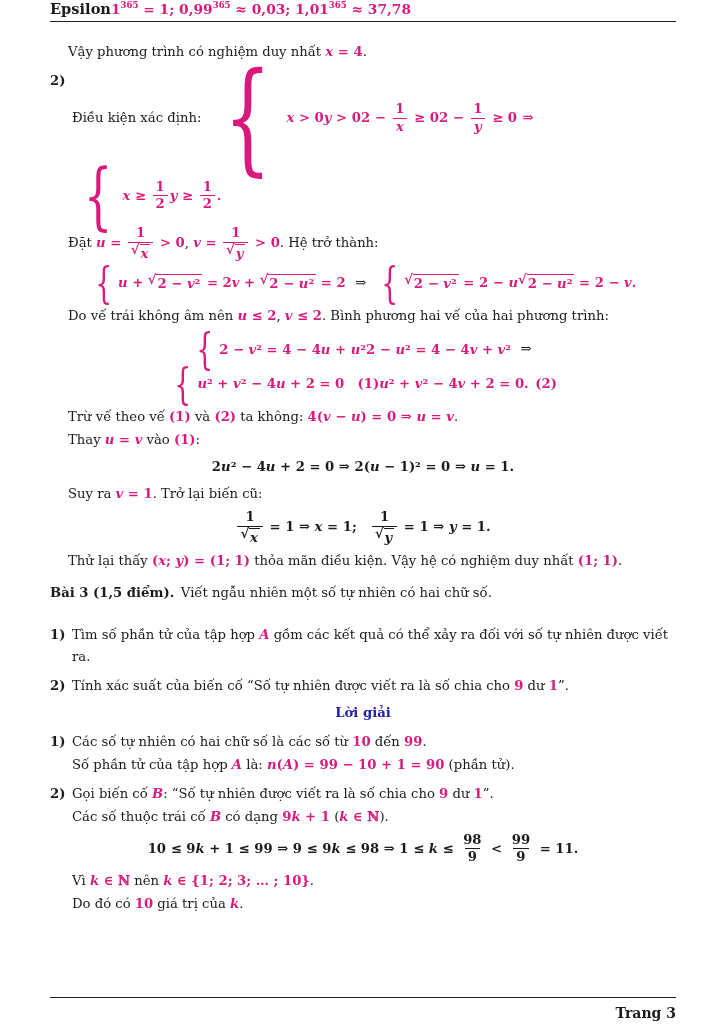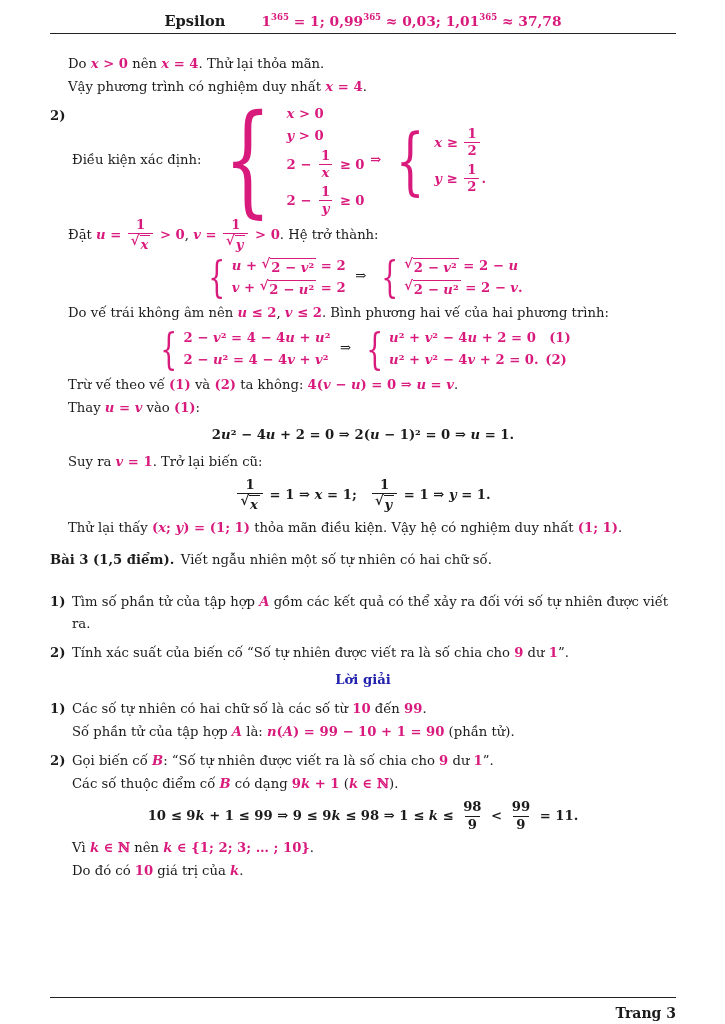--- a/index.html
+++ b/index.html
@@ -3,22 +3,22 @@
 <meta charset="utf-8">
 <style>
   :root{ --accent:#d91a7d; --blue:#2121ad; --ink:#1b1b1b; }
   html,body{margin:0;padding:0;}
   body{
     width:725px;height:1024px;background:#ffffff;position:relative;overflow:hidden;
     font-family:"DejaVu Serif","Liberation Serif",serif;color:var(--ink);
     font-size:13.2px;
   }
   .page{padding:0 49px 0 50px;}
-  .hdr{display:flex;justify-content:center;align-items:flex-end;
-       padding-top:12px;padding-bottom:4px;border-bottom:1.6px solid #222;gap:36px;}
+  .hdr{display:flex;justify-content:flex-start;align-items:flex-end;
+       padding-bottom:4px;border-bottom:1.6px solid #222;}
   .hdr .jn{font-weight:700;font-size:14.6px;}
   .hdr .mot{color:var(--accent);font-weight:700;font-size:13.8px;white-space:nowrap;}
   .content{padding-top:18px;}
   .block{line-height:22px;}
   .block.p{margin:1px 0 1px 18px;}
   .block.heading{margin:10px 0 20px 0;}
   .block.cont{margin:1px 0 1px 22px;}
   .block.center{margin:5px 0;text-align:center;}
   .block.item{display:flex;margin:7px 0 1px 0;}
   .item > .label{font-weight:700;width:22px;flex:none;}
@@ -35,36 +35,35 @@
         vertical-align:middle;margin:0 2px;line-height:1.1;text-align:center;}
   .frac>.num{padding:0 3px 1px;}
   .frac>.den{border-top:1.4px solid currentColor;padding:1px 3px 0;}
   .sqrt{display:inline-flex;align-items:flex-start;vertical-align:middle;}
   .sqrt>.rad{line-height:1;transform:translateY(-1px);}
   .sqrt>.rdc{border-top:1.4px solid currentColor;padding:1px 2px 0 1px;line-height:1.15;}
   .system{display:inline-flex;align-items:center;vertical-align:middle;
           margin:0 3px;text-align:left;}
   .system>.brace{font-family:"DejaVu Serif",serif;font-weight:400;line-height:0.8;
                  transform:scaleX(0.62);transform-origin:center;margin-right:1px;}
-  .system>.rows{display:inline-flex;flex-direction:column;row-gap:4px;}
+  .system>.rows{display:inline-flex;flex-direction:row;row-gap:4px;}
   .system .row{white-space:nowrap;line-height:1.35;display:flex;align-items:center;}
   .ftr{position:absolute;left:50px;right:49px;bottom:3px;}
   .ftr .rule{border-top:1.6px solid #222;}
   .ftr .pg{text-align:right;font-weight:700;font-size:14px;padding-top:7px;}
 </style>
 </head>
 <body style="--accent: #d91a7d; --blue: #2121ad; --ink: #1b1b1b;">
 
 <div class="page">
   <div class="hdr">
     <span class="jn">Epsilon</span>
     <span class="mot"><span class="seg ab">1</span><span class="seg ab"><sup>365</sup></span><span class="seg ab"> = 1; 0,99</span><span class="seg ab"><sup>365</sup></span><span class="seg ab"> ≈ 0,03; 1,01</span><span class="seg ab"><sup>365</sup></span><span class="seg ab"> ≈ 37,78</span></span>
   </div>
   <div class="content" id="doc-content">
-      <div class="block p"><span class="seg t">Do </span><span class="seg a"><span class="it">x</span> &gt; 0</span><span class="seg t"> nên </span><span class="seg a"><span class="it">x</span> = 4</span><span class="seg t">. Thử lại thỏa mãn.</span></div>
       <div class="block p"><span class="seg t">Vậy phương trình có nghiệm duy nhất </span><span class="seg a"><span class="it">x</span> = 4</span><span class="seg t">.</span></div>
       <div class="block item">
         <span class="label">2)</span>
         <span class="body"><span class="seg t">Điều kiện xác định: </span><span class="seg a system"><span class="brace" style="font-size: 121px;">{</span><span class="rows"><span class="row">
                 <span class="seg a"><span class="it">x</span> &gt; 0</span>
               </span><span class="row">
                 <span class="seg a"><span class="it">y</span> &gt; 0</span>
               </span><span class="row">
                 <span class="seg a">2 − </span>
                 <span class="seg a frac"><span class="num"><span class="seg a">1</span></span><span class="den"><span class="seg a"><span class="it">x</span></span></span></span>
@@ -126,21 +125,21 @@
       <div class="block center"><span class="seg bl">Lời giải</span></div>
       <div class="block item">
         <span class="label">1)</span>
         <span class="body"><span class="seg t">Các số tự nhiên có hai chữ số là các số từ </span><span class="seg ab">10</span><span class="seg t"> đến </span><span class="seg ab">99</span><span class="seg t">.</span></span>
       </div>
       <div class="block cont"><span class="seg t">Số phần tử của tập hợp </span><span class="seg a"><span class="it">A</span></span><span class="seg t"> là: </span><span class="seg a"><span class="it">n</span>(<span class="it">A</span>) = 99 − 10 + 1 = 90</span><span class="seg t"> (phần tử).</span></div>
       <div class="block item">
         <span class="label">2)</span>
         <span class="body"><span class="seg t">Gọi biến cố </span><span class="seg a"><span class="it">B</span></span><span class="seg t">: “Số tự nhiên được viết ra là số chia cho </span><span class="seg ab">9</span><span class="seg t"> dư </span><span class="seg ab">1</span><span class="seg t">”.</span></span>
       </div>
-      <div class="block cont"><span class="seg t">Các số thuộc điểm cố </span><span class="seg a"><span class="it">B</span></span><span class="seg t"> có dạng </span><span class="seg a">9<span class="it">k</span> + 1</span><span class="seg t"> (</span><span class="seg a"><span class="it">k</span> ∈ ℕ</span><span class="seg t">).</span></div>
+      <div class="block cont"><span class="seg t">Các số thuộc trái cố </span><span class="seg a"><span class="it">B</span></span><span class="seg t"> có dạng </span><span class="seg a">9<span class="it">k</span> + 1</span><span class="seg t"> (</span><span class="seg a"><span class="it">k</span> ∈ ℕ</span><span class="seg t">).</span></div>
       <div class="block center display"><span class="seg m">10 ≤ 9<span class="it">k</span> + 1 ≤ 99 ⇒ 9 ≤ 9<span class="it">k</span> ≤ 98 ⇒ 1 ≤ <span class="it">k</span> ≤ </span><span class="seg m frac"><span class="num"><span class="seg m">98</span></span><span class="den"><span class="seg m">9</span></span></span><span class="seg m"> &lt; </span><span class="seg m frac"><span class="num"><span class="seg m">99</span></span><span class="den"><span class="seg m">9</span></span></span><span class="seg m"> = 11.</span></div>
       <div class="block cont"><span class="seg t">Vì </span><span class="seg a"><span class="it">k</span> ∈ ℕ</span><span class="seg t"> nên </span><span class="seg a"><span class="it">k</span> ∈ {1; 2; 3; … ; 10}</span><span class="seg t">.</span></div>
       <div class="block cont"><span class="seg t">Do đó có </span><span class="seg ab">10</span><span class="seg t"> giá trị của </span><span class="seg a"><span class="it">k</span></span><span class="seg t">.</span></div>
     </div>
 </div>
 
 <div class="ftr">
   <div class="rule"></div>
   <div class="pg">Trang 3</div>
 </div>

